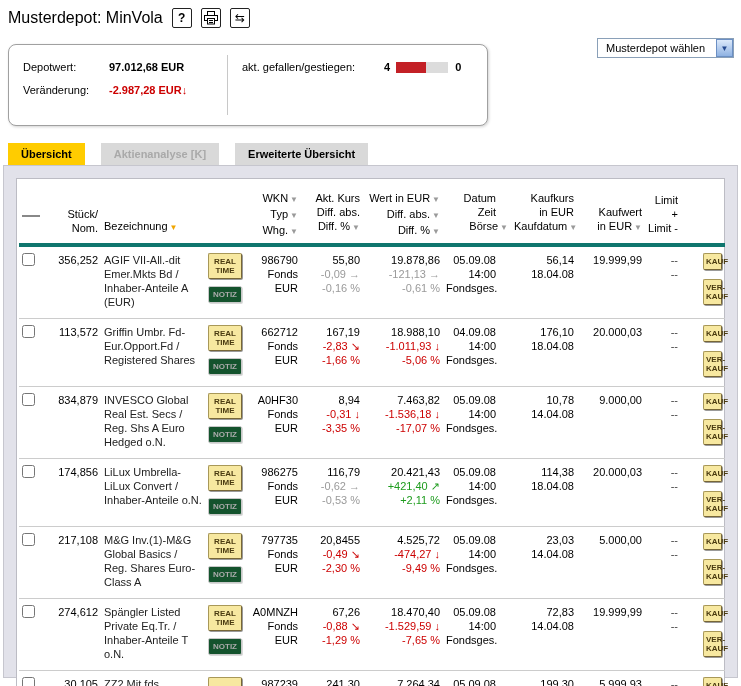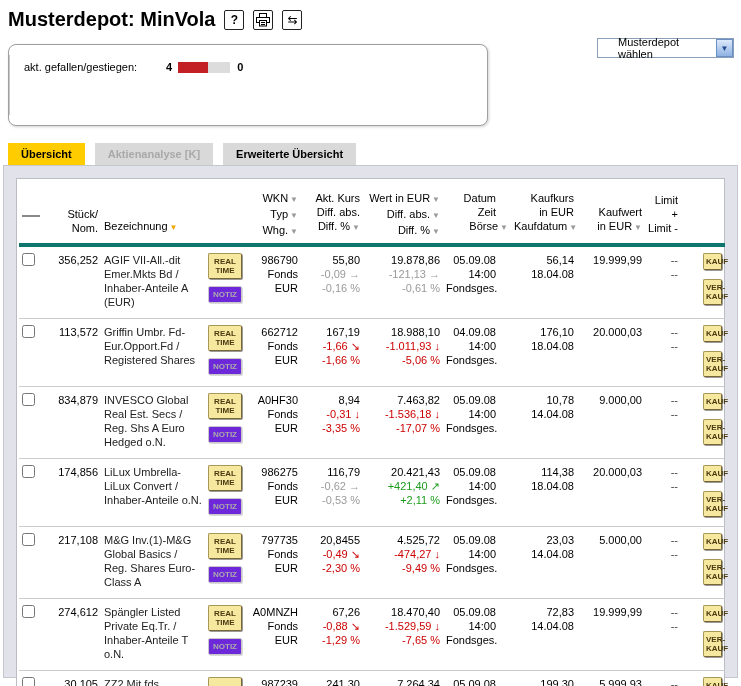--- a/index.html
+++ b/index.html
@@ -1,30 +1,30 @@
 <!DOCTYPE html>
 <html><head>
 <meta charset="utf-8">
 <style>
   * { box-sizing: border-box; margin: 0; padding: 0; }
   html,body { width:741px; height:686px; background:#fff; overflow:hidden;
     font-family:"Liberation Sans", sans-serif; font-size:11px; color:#000; position:relative; }
 
   
   .titlebar { display:flex; align-items:center; padding:8px 8px 0 8px; }
-  .page-title { font-size:20px; font-weight:bold; }
+  .page-title { font-size:16px; font-weight:normal; }
   .iconbtn { width:20px; height:20px; border:1px solid #222; border-radius:2px; background:#fff;
     display:inline-flex; align-items:center; justify-content:center; margin-left:9px; cursor:pointer; }
   .iconbtn:first-of-type { margin-left:12px; }
   .help-glyph { font-weight:bold; font-size:12px; }
   .refresh-glyph { font-size:12px; }
 
   
   .select { position:absolute; top:38px; right:7px; width:137px; height:20px; background:#fff;
-    border:1px solid #8aa0b8; display:flex; align-items:center; padding-left:20px; cursor:pointer; }
+    border:1px solid #8aa0b8; display:flex; align-items:center; padding-left:8px; cursor:pointer; }
   .select .chev { margin-left:auto; width:17px; height:18px; border:1px solid #6b8fc4; color:#24488e;
     background:linear-gradient(#dcE9fa,#8fb2e2); display:flex; align-items:center; justify-content:center; font-size:8px; }
 
   
   .summary { position:absolute; top:44px; left:8px; width:480px; height:82px;
     border:1px solid #a0a0a0; border-radius:8px; box-shadow:1px 1px 3px rgba(0,0,0,.18); background:#fff;
     display:flex; }
   .sum-col { padding:16px 0 0 14px; }
   .sum-col.left  { width:218px; }
   .sum-col.right { flex:1; padding-left:14px; }
@@ -32,21 +32,21 @@
   .sum-row { display:flex; align-items:center; margin-bottom:11px; white-space:nowrap; }
   .sum-label { width:86px; }
   .sum-label.wide { width:142px; }
   .sum-val { font-weight:bold; }
   .red { color:#cc0000; }
   .bar { display:inline-flex; height:11px; margin:0 7px 0 6px; }
   .bar .seg-red  { width:30px; background:#c32026; }
   .bar .seg-gray { width:22px; background:#dcdcdc; }
 
   
-  .tabs { position:absolute; top:143px; left:8px; display:flex; gap:10px; }
+  .tabs { position:absolute; top:143px; left:8px; display:flex; gap:16px; }
   .tab { height:22px; padding:0 13px; display:flex; align-items:center; font-weight:bold;
     background:#d9d9d9; cursor:pointer; white-space:nowrap; }
   .tab.active { background:#ffcc00; }
   .tab.disabled { color:#a9a9a9; cursor:default; }
 
   
   .panel { position:absolute; top:165px; left:3px; right:3px; bottom:8px;
     background:#e2e2ea; border:1px solid #c6c6ce; }
   .card { margin:12px; background:#fff; border:1px solid #bcbcc4; padding:8px 2px 0 2px; }
 
@@ -62,21 +62,21 @@
   .pr10 { padding-right:12px; }
   .sort { color:#9a9a9a; font-size:8px; margin-left:2px; }
   .sort.y { color:#f0a500; }
   .dash { display:inline-block; width:18px; height:0; border-top:2px solid #888; margin-bottom:18px; }
 
   .fund-link { color:#222; cursor:pointer; }
 
   .btn { display:block; font-size:8px; font-weight:bold; text-align:center; cursor:pointer;
     background:#f7e8a0; color:#4a3a10; border:1px solid #a89858; border-right-color:#776636;
     border-bottom-color:#776636; border-radius:2px; box-shadow:1px 1px 0 #9a9a9a; padding:3px 2px; line-height:9px; }
-  .btn.notiz { background:#6d28d9; color:#ababab; border-color:#c9c9c9; box-shadow:1px 1px 0 #dadada; margin-top:7px; }
+  .btn.notiz { background:#14532d; color:#ababab; border-color:#c9c9c9; box-shadow:1px 1px 0 #dadada; margin-top:7px; }
   .btn.act { width:19px; margin-left:auto; }
   .btn.vk { margin-top:9px; }
 
   .neu { color:#9a9a9a; } .neg { color:#cc0000; } .pos { color:#1e9c1e; }
   .arr { font-size:11px; }
 
   .limit-cell div { color:#444; }
 </style>
 </head>
 <body>
@@ -99,20 +99,31 @@
       <span class="refresh-glyph">⇆</span>
     </span>
 </div>
 
 <div class="select">
   <span>Musterdepot wählen</span>
   <span class="chev">▼</span>
 </div>
 
 <div class="summary">
+  <div class="sum-col left">
+    <div class="sum-row">
+      <span class="sum-label">Depotwert:</span>
+      <span class="sum-val">97.012,68 EUR</span>
+    </div>
+    <div class="sum-row">
+      <span class="sum-label">Veränderung:</span>
+      <span class="sum-val red">-2.987,28 EUR</span>
+      <span class="sum-val red arr">↓</span>
+    </div>
+  </div>
   <div class="sum-divider"></div>
   <div class="sum-col right">
     <div class="sum-row">
       <span class="sum-label wide">akt. gefallen/gestiegen:</span>
       <span class="sum-val">4</span>
       <span class="bar">
           <span class="seg-red"></span>
           <span class="seg-gray"></span>
         </span>
       <span class="sum-val">0</span>
@@ -265,21 +276,21 @@
       <span class="btn rt"><span>REAL</span><br><span>TIME</span></span>
       <span class="btn notiz">NOTIZ</span>
     </td>
     <td class="ta-r">
       <div>662712</div>
       <div>Fonds</div>
       <div>EUR</div>
     </td>
     <td class="ta-r">
       <div>167,19</div>
-      <div class="neg"><span>-1,66</span> <span class="arr">↘</span></div>
+      <div class="neg"><span>-2,83</span> <span class="arr">↘</span></div>
       <div class="neg">-1,66 %</div>
     </td>
     <td class="ta-r">
       <div>18.988,10</div>
       <div class="neg"><span>-1.011,93</span> <span class="arr">↓</span></div>
       <div class="neg">-5,06 %</div>
     </td>
     <td>
       <div class="ta-r pr10">04.09.08</div>
       <div class="ta-r pr10">14:00</div>

